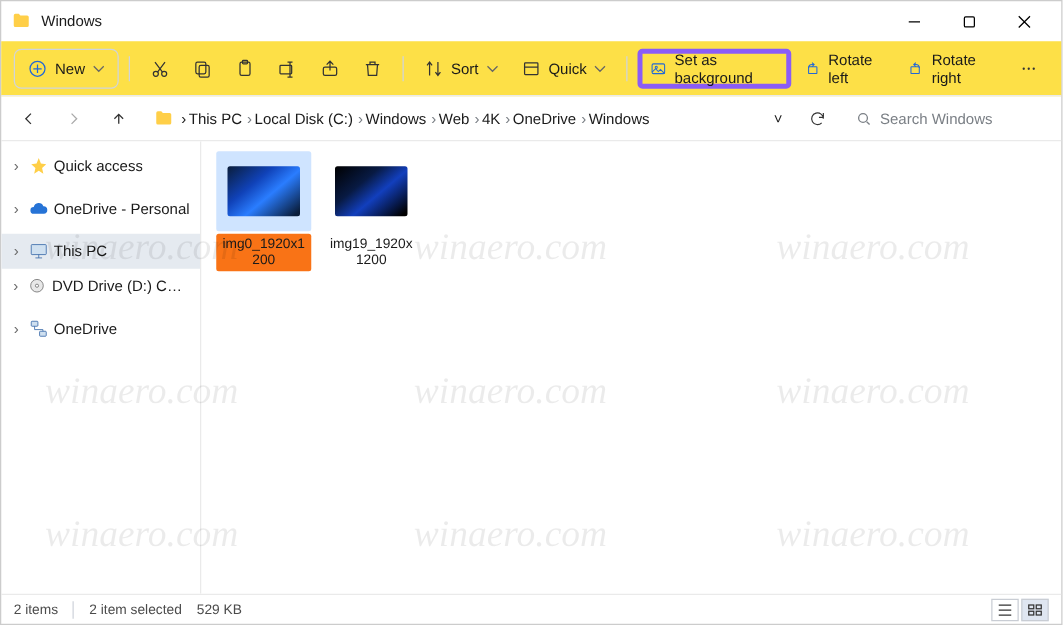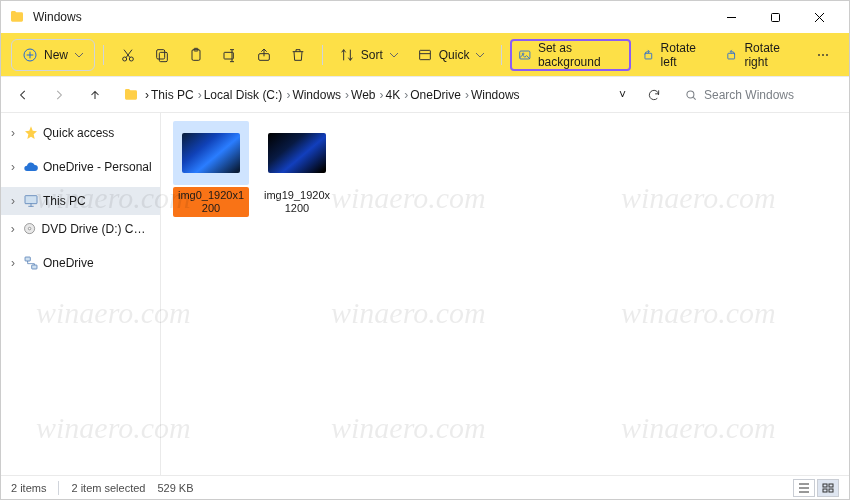--- a/index.html
+++ b/index.html
@@ -13,21 +13,21 @@
 .titlebar .win-controls .ctl { width: 44px; height: 32px; display: flex; align-items: center; justify-content: center; }
 .titlebar .win-controls .ctl svg { width: 11px; height: 11px; }
 
 
 .toolbar { height: 44px; background: #fde047; display: flex; align-items: center; padding: 0 10px; gap: 2px; border-bottom: 1px solid #eaeaea; }
 .toolbar .tbtn { height: 32px; display: flex; align-items: center; padding: 0 8px; border-radius: 4px; color: #1a1a1a; gap: 6px; }
 .toolbar .tbtn svg { width: 16px; height: 16px; }
 .toolbar .sep { width: 1px; height: 20px; background: #d0d4db; margin: 0 6px; }
 .toolbar .new-btn { border: 1px solid #d0d4db; border-radius: 6px; padding: 0 10px; }
 .toolbar .label { font-size: 12px; }
-.toolbar .highlight { border: 2px solid #8b5cf6; border-radius: 4px; padding: 0 6px; }
+.toolbar .highlight { border: 4px solid #8b5cf6; border-radius: 4px; padding: 0 6px; }
 .toolbar .chev { width: 10px !important; height: 10px !important; }
 
 
 .addr-row { height: 36px; display: flex; align-items: center; padding: 0 8px; gap: 8px; border-bottom: 1px solid #eaeaea; }
 .addr-row .nav-ic { width: 28px; height: 28px; display: flex; align-items: center; justify-content: center; }
 .addr-row .nav-ic svg { width: 14px; height: 14px; }
 .addr-row .nav-ic.disabled { color: #9aa0a8; }
 .addr-row .breadcrumb { flex: 1; height: 28px; display: flex; align-items: center; padding: 0 6px; gap: 2px; }
 .addr-row .breadcrumb .bc-ic { width: 16px; height: 16px; margin-right: 4px; }
 .addr-row .crumb { display: flex; align-items: center; gap: 4px; }

